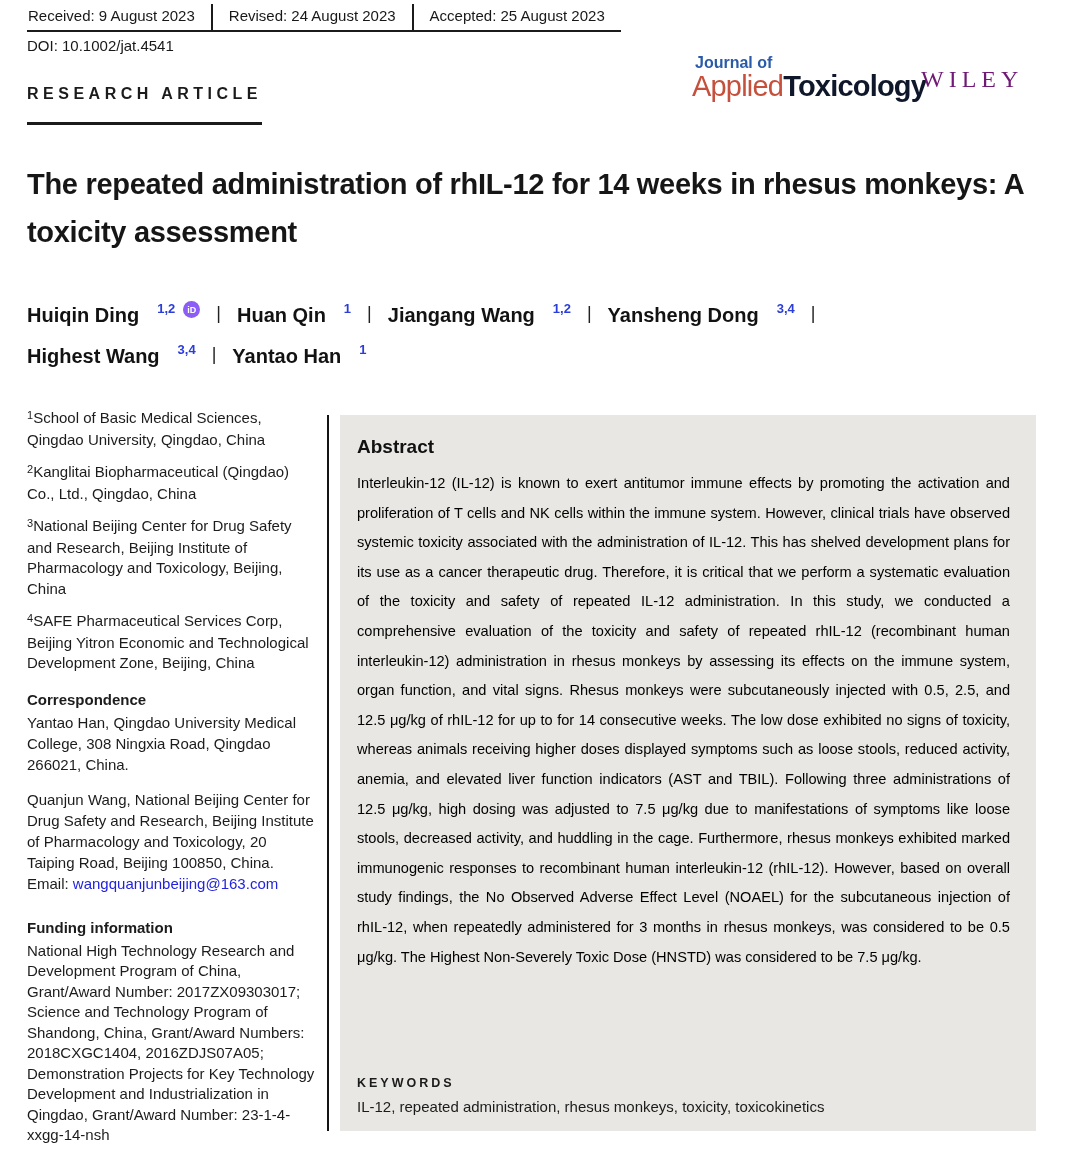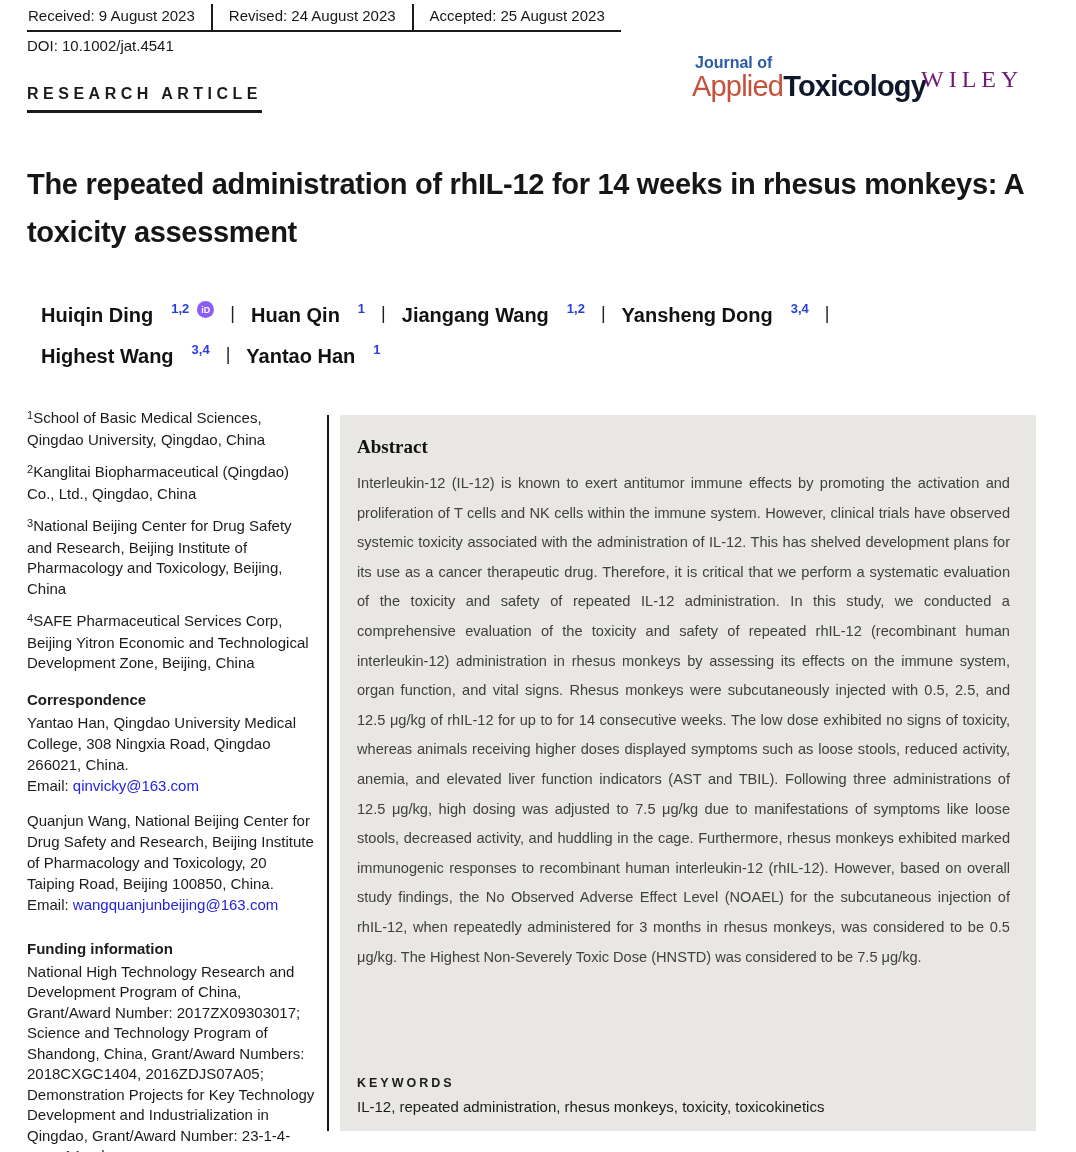--- a/index.html
+++ b/index.html
@@ -21,28 +21,28 @@
   .logo-line1{color:#2A5AA8;font-size:16px;font-weight:bold;margin:0 0 1px 3px;}
   .logo-name{font-size:29px;letter-spacing:-0.8px;white-space:nowrap;}
   .logo-applied{color:#C5503C;}
   .logo-tox{color:#0f172a;font-weight:bold;}
   .wiley{position:absolute;left:921px;top:66px;font-family:"Liberation Serif","DejaVu Serif",serif;
          font-size:24px;letter-spacing:5px;color:#701a75;}
 
   
   .article-type{position:absolute;left:27px;top:85px;display:inline-block;
     font-size:16px;font-weight:bold;letter-spacing:4.5px;color:#1b1b1b;
-    border-bottom:3px solid #1b1b1b;padding-bottom:7px;}
+    border-bottom:3px solid #1b1b1b;padding-bottom:19px;}
 
   
   .title{position:absolute;left:27px;top:160px;width:1012px;
     font-size:29px;font-weight:bold;line-height:48px;color:#161616;letter-spacing:-0.3px;}
 
   
-  .authors{position:absolute;left:41px;top:295px;font-size:20px;font-weight:bold;color:#121212;}
+  .authors{position:absolute;left:27px;top:295px;font-size:20px;font-weight:bold;color:#121212;}
   .author-line{display:flex;align-items:center;height:41px;}
   .sup{color:#2B3DD8;font-size:13px;position:relative;top:-7px;margin-left:18px;}
   .sep{font-weight:normal;font-size:18px;color:#222;margin:0 16px;position:relative;top:-2px;}
   .orcid{width:17px;height:17px;border-radius:50%;background:#8b5cf6;color:#ffffff;
     font-size:9px;font-weight:bold;display:inline-flex;align-items:center;justify-content:center;
     margin-left:8px;position:relative;top:-6px;}
 
   
   .left-col{position:absolute;left:27px;top:408px;width:290px;font-size:15px;line-height:20.5px;color:#1c1c1c;}
   .aff{margin-bottom:12px;}
@@ -51,22 +51,22 @@
   .corr-block{margin-bottom:14px;line-height:21px;}
   .email{color:#2323DD;text-decoration:none;}
   .funding-text{line-height:20.5px;}
 
   
   .vrule{position:absolute;left:327px;top:415px;width:2px;height:716px;background:#141414;}
 
   
   .abstract-box{position:absolute;left:340px;top:415px;width:696px;height:716px;
     background:#E8E7E3;box-sizing:border-box;padding:12px 26px 0 17px;overflow:hidden;}
-  .abstract-heading{font-size:19px;font-weight:bold;margin:9px 0 11px 0;color:#111111;font-family:Liberation Serif, serif;}
-  .abstract-text{font-size:14.6px;line-height:29.6px;text-align:justify;color:#404040;
+  .abstract-heading{font-size:19px;font-weight:bold;margin:9px 0 11px 0;color:#111111;}
+  .abstract-text{font-size:14.6px;line-height:29.6px;text-align:justify;color:#000000;
     max-height:620px;overflow:hidden;}
   .kw-block{position:absolute;left:17px;right:13px;bottom:16px;}
   .kw-heading{font-size:12.5px;font-weight:bold;letter-spacing:3px;color:#1b1b1b;}
   .kw-text{font-size:15px;margin-top:8px;color:#1b1b1b;}
 </style>
 </head>
 <body>
 
 <div class="meta-row">
   <div class="meta-cell">Received: 9 August 2023</div>
@@ -114,21 +114,20 @@
 
 <div class="left-col">
   <div class="aff"><span class="aff-sup">1</span><span>School of Basic Medical Sciences, Qingdao University, Qingdao, China</span></div>
   <div class="aff"><span class="aff-sup">2</span><span>Kanglitai Biopharmaceutical (Qingdao) Co., Ltd., Qingdao, China</span></div>
   <div class="aff"><span class="aff-sup">3</span><span>National Beijing Center for Drug Safety and Research, Beijing Institute of Pharmacology and Toxicology, Beijing, China</span></div>
   <div class="aff"><span class="aff-sup">4</span><span>SAFE Pharmaceutical Services Corp, Beijing Yitron Economic and Technological Development Zone, Beijing, China</span></div>
 
   <div class="col-heading">Correspondence</div>
   <div class="corr-block">
     <div>Yantao Han, Qingdao University Medical College, 308 Ningxia Road, Qingdao 266021, China.</div>
-    <div><span>Email: </span><a href="#" class="email">qinvicky@163.com</a></div>
   </div>
   <div class="corr-block">
     <div>Quanjun Wang, National Beijing Center for Drug Safety and Research, Beijing Institute of Pharmacology and Toxicology, 20 Taiping Road, Beijing 100850, China.</div>
     <div><span>Email: </span><a href="#" class="email">wangquanjunbeijing@163.com</a></div>
   </div>
 
   <div class="col-heading" style="margin-top:24px;">Funding information</div>
   <div class="funding-text">National High Technology Research and Development Program of China, Grant/Award Number: 2017ZX09303017; Science and Technology Program of Shandong, China, Grant/Award Numbers: 2018CXGC1404, 2016ZDJS07A05; Demonstration Projects for Key Technology Development and Industrialization in Qingdao, Grant/Award Number: 23-1-4-xxgg-14-nsh</div>
 </div>
 

